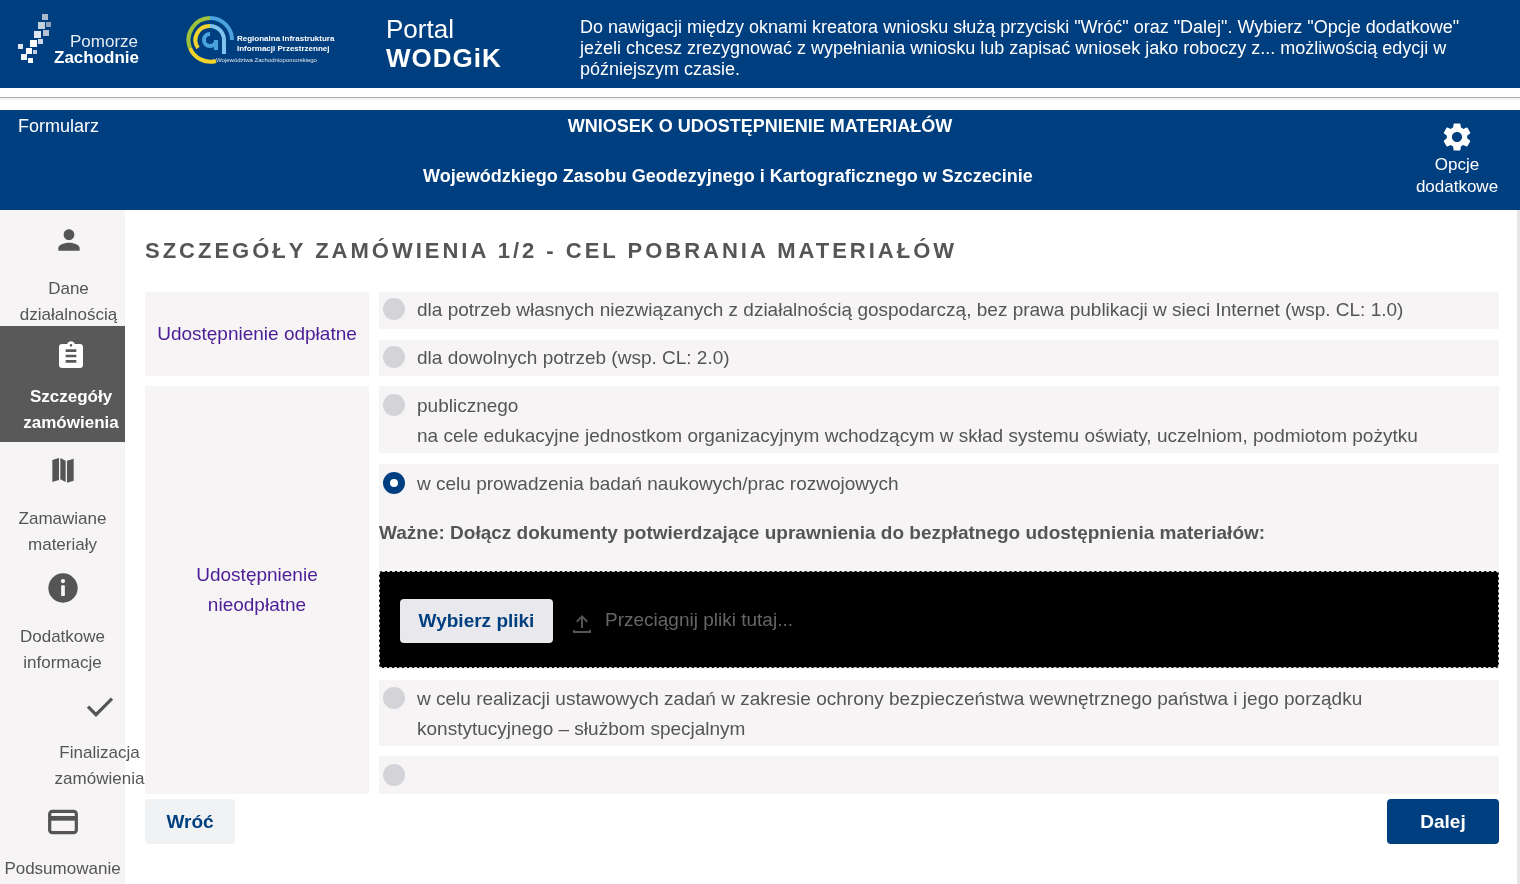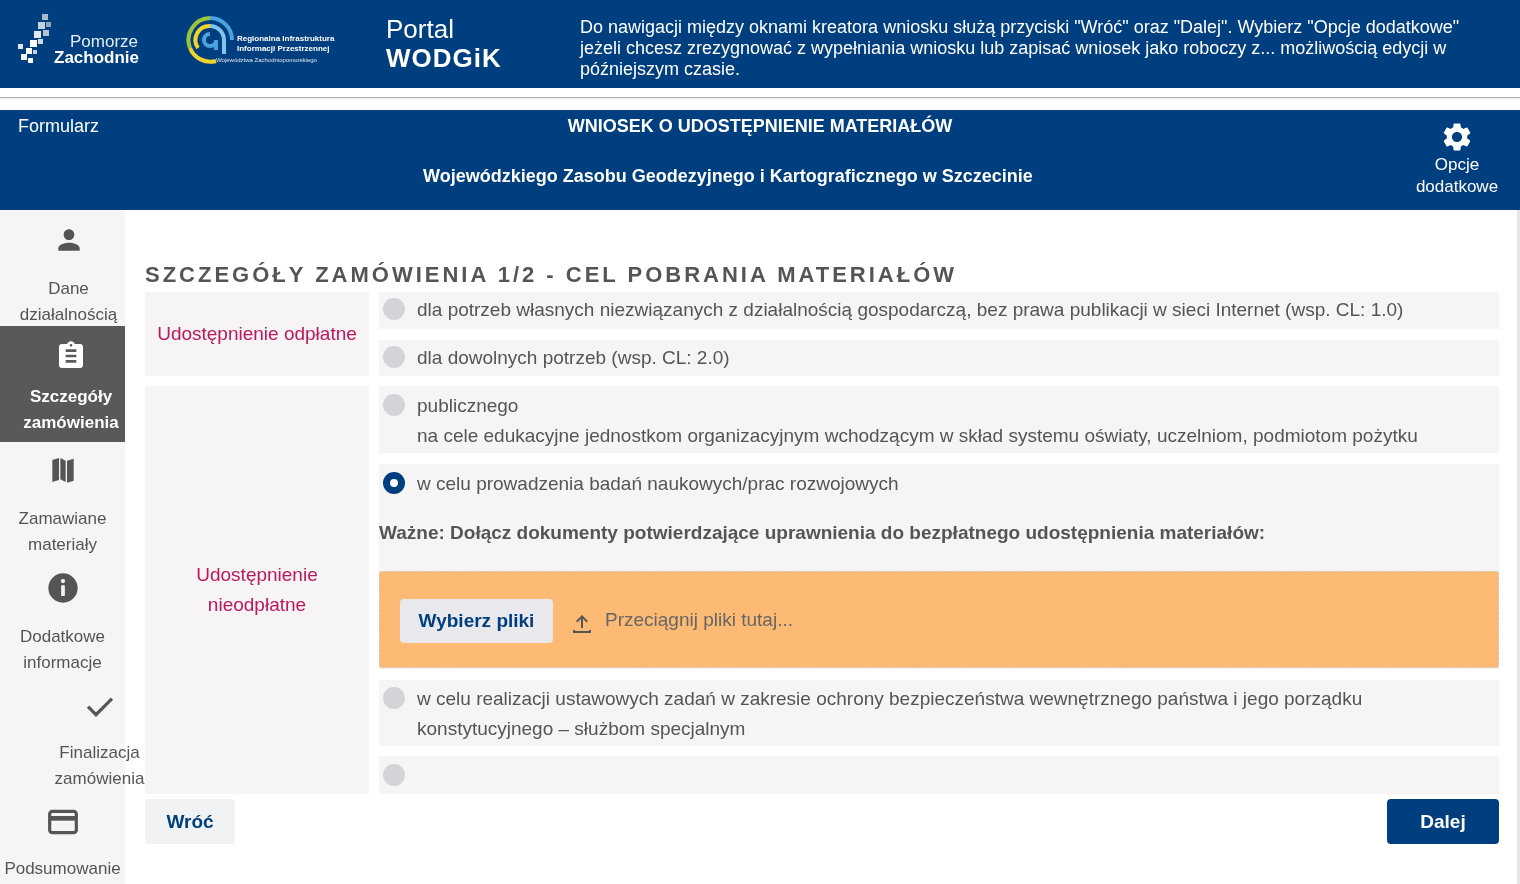--- a/index.html
+++ b/index.html
@@ -35,30 +35,30 @@
 
   
   .sidebar { position: absolute; left: 0; top: 210px; width: 125px; height: 674px; background: #f6f4f5; }
   .side-item { position: absolute; left: 0; width: 125px; text-align: center; color: #555; cursor: pointer; }
   .side-item .ic { display: block; margin: 0 auto; width: 32px; height: 32px; }
   .side-item .lbl { font-size: 17px; line-height: 26px; display: block; }
   .side-item.active { background: #595959; color: #fff; }
   .side-item.active .lbl { font-weight: bold; }
 
   
-  .page-title { position: absolute; left: 145px; top: 238px; font-size: 22px; font-weight: bold; letter-spacing: 3px; color: #555; margin-top: 24px; }
-  .group-label { position: absolute; left: 145px; background: #f6f4f5; font-size: 19px; color: #be185d; display: flex; align-items: center; justify-content: center; text-align: center; line-height: 30px; }
+  .page-title { position: absolute; left: 145px; top: 238px; font-size: 22px; font-weight: bold; letter-spacing: 3px; color: #555; }
+  .group-label { position: absolute; left: 145px; background: #f6f4f5; font-size: 19px; color: #4c1d95; display: flex; align-items: center; justify-content: center; text-align: center; line-height: 30px; }
   .opt { position: absolute; left: 379px; width: 1120px; background: #f6f4f5; font-size: 19px; color: #555; line-height: 30px; cursor: pointer; }
   .opt .radio { position: absolute; left: 4px; width: 22px; height: 22px; border-radius: 50%; background: #d3d3d8; }
   .opt .radio.checked { background: #003f7f; }
   .opt .radio.checked::after { content: ""; position: absolute; left: 7px; top: 7px; width: 8px; height: 8px; border-radius: 50%; background: #fff; }
   .opt .txt { position: absolute; left: 38px; right: 20px; }
 
   .important { position: absolute; left: 379px; top: 522px; font-size: 19px; font-weight: bold; color: #555; }
-  .dropzone { position: absolute; left: 379px; top: 571px; width: 1120px; height: 97px; border: 1px dashed #cfcfcf; border-radius: 3px; background: #fdba74; }
+  .dropzone { position: absolute; left: 379px; top: 571px; width: 1120px; height: 97px; border: 1px dashed #cfcfcf; border-radius: 3px; background: #000000; }
   .pick-btn { position: absolute; left: 20px; top: 27px; width: 153px; height: 44px; border-radius: 4px; background: #e9e8ec; color: #003f7f; font-size: 19px; font-weight: bold; display: flex; align-items: center; justify-content: center; cursor: pointer; }
   .upload-ic { position: absolute; left: 190px; top: 40px; width: 24px; height: 24px; }
   .drop-hint { position: absolute; left: 225px; top: 37px; font-size: 19px; color: #666; }
 
   .btn-back { position: absolute; left: 145px; top: 799px; width: 90px; height: 45px; border-radius: 4px; background: #f1f2f4; color: #003f7f; font-size: 19px; font-weight: bold; display: flex; align-items: center; justify-content: center; cursor: pointer; }
   .btn-next { position: absolute; left: 1387px; top: 799px; width: 112px; height: 45px; border-radius: 4px; background: #003f7f; color: #fff; font-size: 19px; font-weight: bold; display: flex; align-items: center; justify-content: center; cursor: pointer; }
 
   .right-border { position: absolute; left: 1517px; top: 210px; width: 3px; height: 674px; background: #e6e6e6; }
 </style>
 </head>

